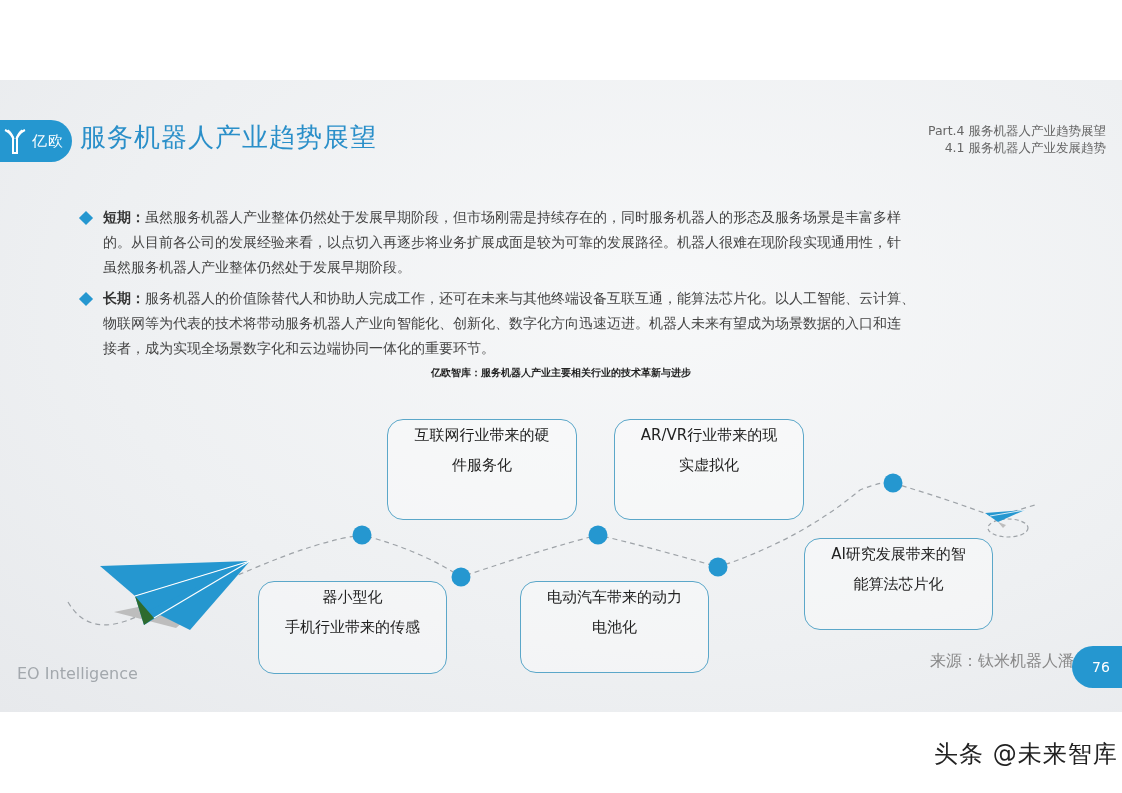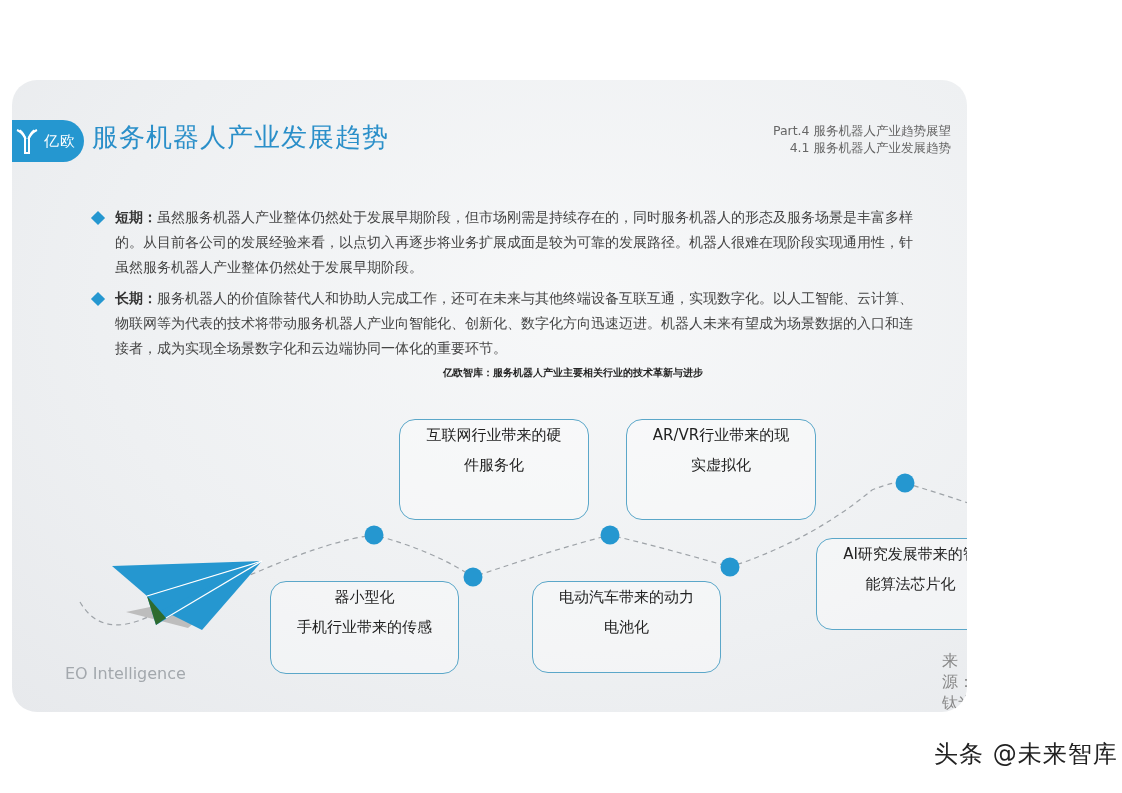--- a/index.html
+++ b/index.html
@@ -1,22 +1,21 @@
 <!DOCTYPE html>
 <html><head>
 <meta charset="utf-8">
 <style>
   * { box-sizing: border-box; margin: 0; padding: 0; }
   html, body { width: 1122px; height: 793px; overflow: hidden; background: #ffffff; }
   body { position: relative; font-family: "DejaVu Sans", "Liberation Sans", sans-serif; }
   .slide {
-    position: absolute; left: 12px; top: 80px; width: 955px; height: 632px;
+    position: absolute; left: 0; top: 80px; width: 1122px; height: 632px;
     background: radial-gradient(ellipse at 60% 35%, #f7f8f9 0%, #eef0f2 60%, #e7e9ec 100%);
     overflow: hidden;
-    border-radius: 25px;
   }
   .logo-pill {
     position: absolute; left: -20px; top: 40px; width: 92px; height: 42px;
     background: #2597d0; border-radius: 0 21px 21px 0;
     display: flex; align-items: center; padding-left: 24px; gap: 6px;
   }
   .logo-y { width: 22px; height: 26px; }
   .logo-text { color: #ffffff; font-size: 15px; letter-spacing: 1px; }
   .main-title {
     position: absolute; left: 80px; top: 40px; font-size: 26px; color: #2a8fc9; letter-spacing: 1px;
@@ -32,21 +31,21 @@
   .bullet .label { font-weight: bold; color: #333; }
   .chart-title {
     position: absolute; left: 0; width: 1122px; top: 286px; text-align: center; font-size: 10px; font-weight: bold; color: #222;
   }
   .path-svg { position: absolute; left: 0; top: 0; width: 1122px; height: 632px; }
   .box {
     position: absolute; border: 1.5px solid #5ba7c9; border-radius: 16px; background: rgba(255,255,255,0.35);
     display: flex; align-items: flex-start; justify-content: center; 
     text-align: center; font-size: 15px; color: #222; line-height: 30px;
   }
-  .footer-brand { position: absolute; left: 17px; top: 584px; font-size: 16px; color: #a3a8ad; margin-left: 36px; }
+  .footer-brand { position: absolute; left: 17px; top: 584px; font-size: 16px; color: #a3a8ad; }
   .source { position: absolute; left: 930px; top: 571px; font-size: 16px; color: #888; }
   .page-pill {
     position: absolute; left: 1072px; top: 566px; width: 70px; height: 42px; background: #2597d0;
     border-radius: 21px 0 0 21px; color: #fff; font-size: 14px; padding-left: 20px; line-height: 42px;
   }
   .watermark {
     position: absolute; left: 894px; top: 738px; font-size: 24px; color: #222; letter-spacing: 1px; margin-left: 40px;
   }
 </style>
 </head>
@@ -56,37 +55,37 @@
 
   <div class="logo-pill">
     <svg class="logo-y" viewBox="0 0 22 26">
       <path d="M1 2 Q6 4 9 10 L9 25 L13 25 L13 10 Q16 4 21 2" fill="none" stroke="#fff" stroke-width="2"></path>
       <path d="M4 2 Q8 5 10 11" fill="none" stroke="#fff" stroke-width="1.3"></path>
       <path d="M18 2 Q14 5 12 11" fill="none" stroke="#fff" stroke-width="1.3"></path>
     </svg>
     <span class="logo-text">亿欧</span>
   </div>
 
-  <div class="main-title">服务机器人产业发展趋势</div>
+  <div class="main-title">服务机器人产业趋势展望</div>
 
   <div class="part-info">
     <div>Part.4 服务机器人产业趋势展望</div>
     <div>4.1 服务机器人产业发展趋势</div>
   </div>
 
   <div class="bullets">
     <div class="bullet">
       <span class="diamond"></span>
       <div><span class="label">短期：</span><span>虽然服务机器人产业整体仍然处于发展早期阶段，但市场刚需是持续存在的，同时服务机器人的形态及服务场景是丰富多样</span></div>
       <div>的。从目前各公司的发展经验来看，以点切入再逐步将业务扩展成面是较为可靠的发展路径。机器人很难在现阶段实现通用性，针</div>
       <div>虽然服务机器人产业整体仍然处于发展早期阶段。</div>
     </div>
     <div class="bullet">
       <span class="diamond"></span>
-      <div><span class="label">长期：</span><span>服务机器人的价值除替代人和协助人完成工作，还可在未来与其他终端设备互联互通，实现数字化。以人工智能、云计算、</span></div>
+      <div><span class="label">长期：</span><span>服务机器人的价值除替代人和协助人完成工作，还可在未来与其他终端设备互联互通，能算法芯片化。以人工智能、云计算、</span></div>
       <div>物联网等为代表的技术将带动服务机器人产业向智能化、创新化、数字化方向迅速迈进。机器人未来有望成为场景数据的入口和连</div>
       <div>接者，成为实现全场景数字化和云边端协同一体化的重要环节。</div>
     </div>
   </div>
 
   <div class="chart-title">亿欧智库：服务机器人产业主要相关行业的技术革新与进步</div>
 
   <svg class="path-svg" viewBox="0 0 1122 632">
 
     <path d="M68 522 Q90 560 140 535 L250 490 Q320 460 362 455 Q420 470 461 497 Q540 470 598 455 Q660 470 718 487 Q800 460 860 410 Q885 400 893 403 Q950 420 995 437 L1035 425" fill="none" stroke="#9ea3a8" stroke-width="1.2" stroke-dasharray="5 4"></path>

